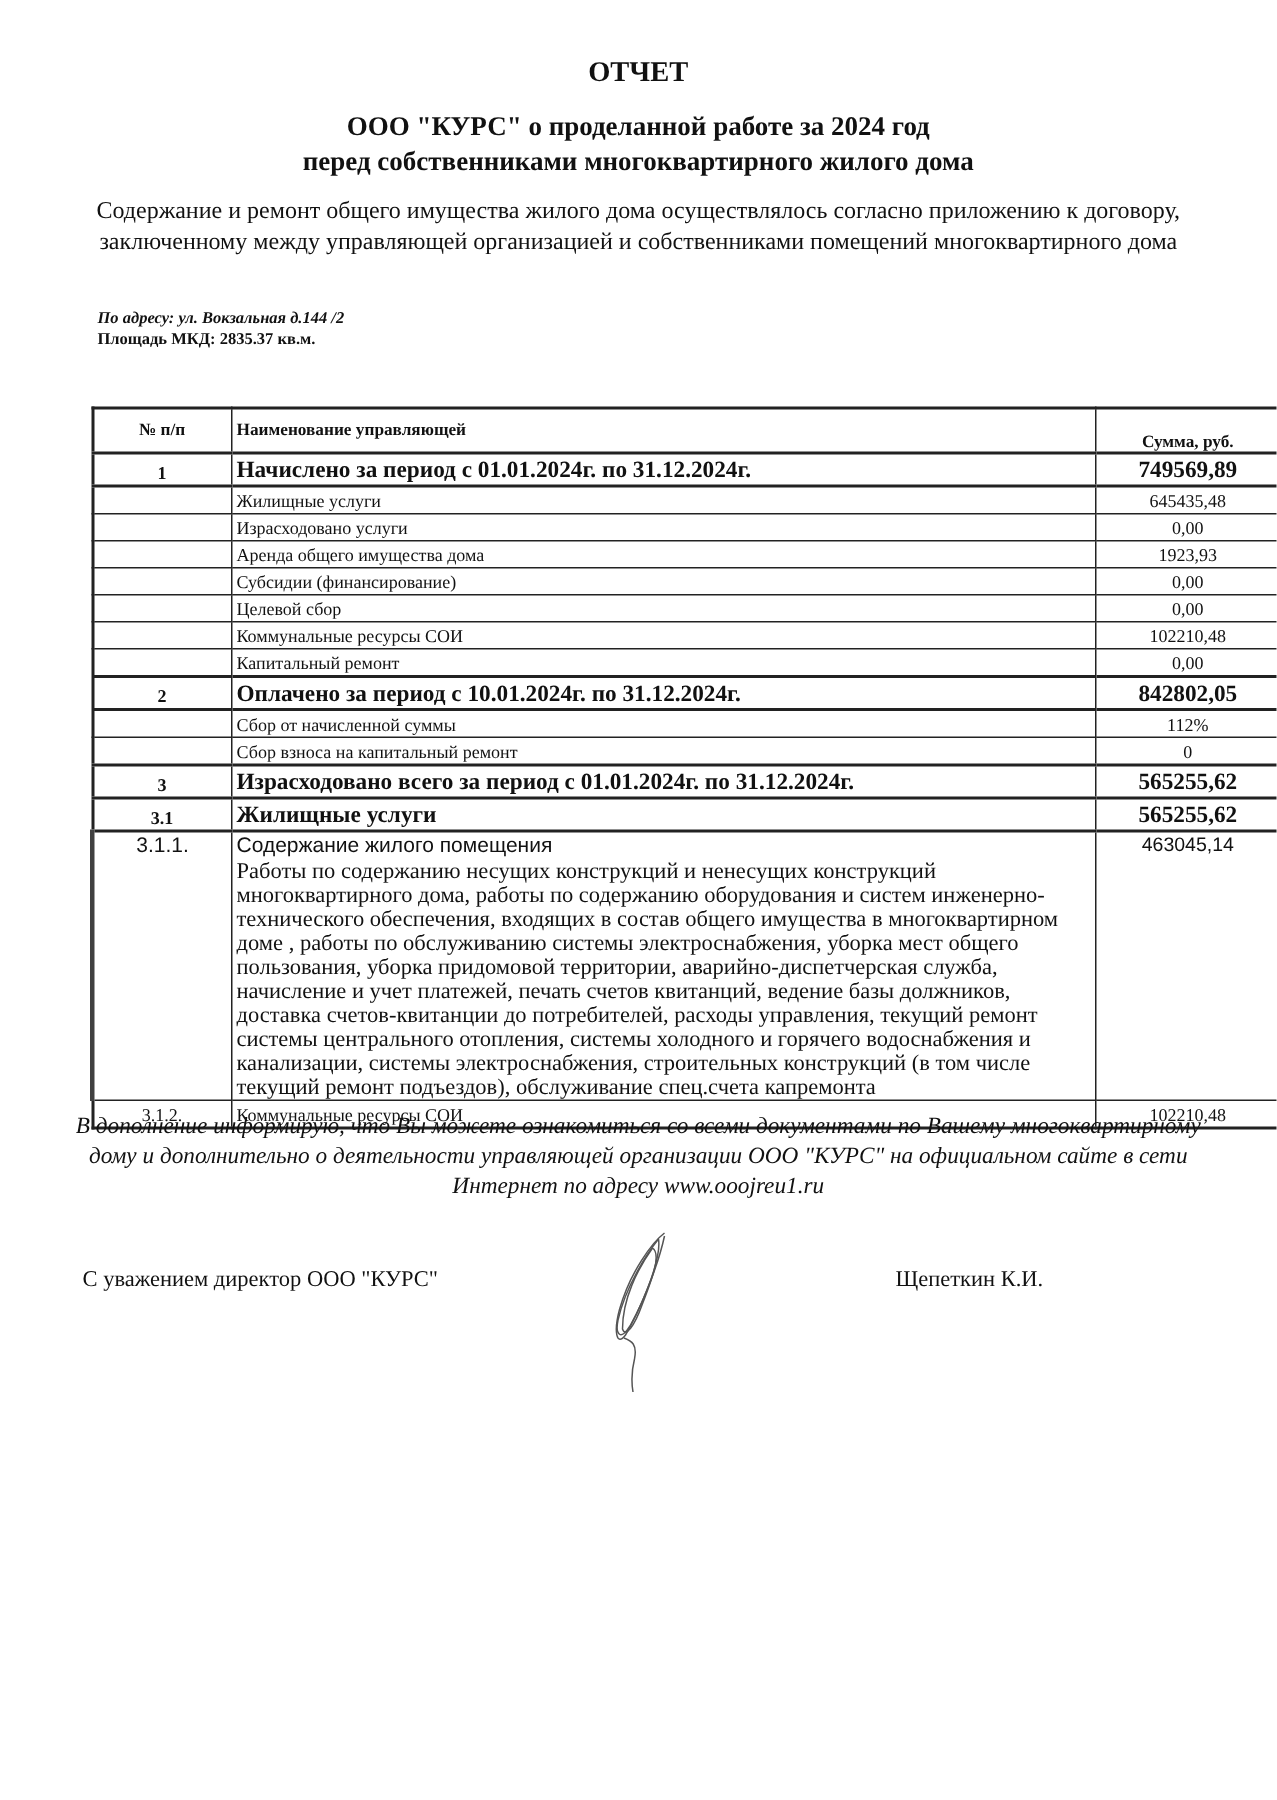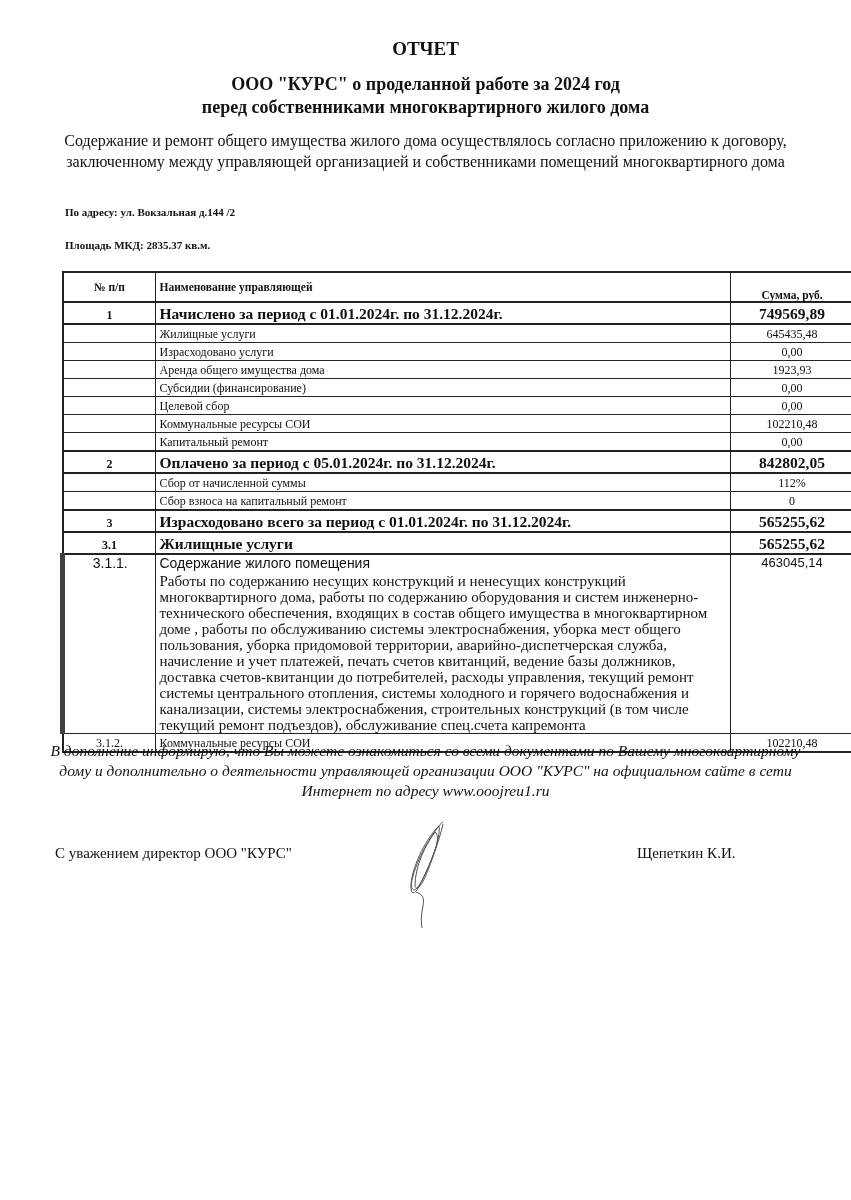--- a/index.html
+++ b/index.html
@@ -4,43 +4,43 @@
 <style>
   html, body { margin: 0; padding: 0; background: #ffffff; }
   body { width: 851px; height: 1200px; position: relative; overflow: hidden; font-family: "Liberation Serif", serif; color: #111; }
   .page { position: absolute; left: 0; top: 0; width: 851px; height: 1200px; }
   .title { position: absolute; left: 0; width: 851px; text-align: center; font-weight: bold; }
   #t1 { top: 38px; font-size: 19px; }
   #t2 { top: 74px; font-size: 18px; }
   #t3 { top: 97px; font-size: 18px; }
   .intro { position: absolute; left: 60px; width: 731px; top: 130px; text-align: center; font-size: 16px; line-height: 21px; }
   .meta { position: absolute; left: 65px; font-size: 11px; font-weight: bold; }
-  #addr { top: 206px; }
-  #area { top: 239px; }
+  #addr { top: 206px; font-style: italic; }
+  #area { top: 220px; }
   table.report { position: absolute; left: 60px; top: 271px; width: 795px; border-collapse: collapse; font-size: 12px; }
   table.report td, table.report th { border: 1px solid #222; padding: 0 3px; vertical-align: bottom; }
   table.report { border: 2px solid #222; }
   .c-num { width: 80px; text-align: center; }
   .c-name { width: 540px; text-align: left; }
   .c-sum { width: 110px; text-align: center; }
   tr.head td { height: 28px; font-weight: bold; font-size: 11.5px; }
   tr.head td.c-num, tr.head td.c-name { vertical-align: middle; }
   tr.sub td { height: 17px; }
   tr.bold td { height: 20px; font-weight: bold; font-size: 15.5px; }
   tr.bold td.c-num { font-size: 12px; }
   tr.bold.thick td { border-bottom: 2px solid #222; border-top: 2px solid #222; }
   tr.detail td { vertical-align: top; height: 172px; }
-  tr.detail td.c-num { border-left: 5px solid #404040; text-align: center; }
+  tr.detail td.c-num { border-left: 3px solid #404040; text-align: center; }
   .detail-title { font-family: "Liberation Sans", sans-serif; font-size: 14px; padding-top: 0; }
   .detail-desc { font-size: 15px; line-height: 16px; margin-top: 2px; }
   .detail-sum { font-family: "Liberation Sans", sans-serif; font-size: 13px; padding-top: 3px; }
   tr.last td { height: 17px; }
   .outro { position: absolute; left: 40px; width: 771px; top: 741px; text-align: center; font-size: 15.5px; line-height: 20px; font-style: italic; }
   .sign-left { position: absolute; left: 55px; top: 845px; font-size: 15px; }
-  .sign-right { position: absolute; left: 597px; top: 845px; font-size: 15px; margin-left: 40px; }
+  .sign-right { position: absolute; left: 597px; top: 845px; font-size: 15px; }
   .signature { position: absolute; left: 395px; top: 818px; }
 </style>
 </head>
 <body>
 
 <div class="page">
   <div class="title" id="t1">ОТЧЕТ</div>
   <div class="title" id="t2">ООО "КУРС" о проделанной работе за 2024 год</div>
   <div class="title" id="t3">перед собственниками многоквартирного жилого дома</div>
   <div class="intro">Содержание и ремонт общего имущества жилого дома осуществлялось согласно приложению к договору, заключенному между управляющей организацией и собственниками помещений многоквартирного дома</div>
@@ -90,21 +90,21 @@
       <td class="c-name">Коммунальные ресурсы СОИ</td>
       <td class="c-sum">102210,48</td>
     </tr>
     <tr class="sub">
       <td class="c-num"></td>
       <td class="c-name">Капитальный ремонт</td>
       <td class="c-sum">0,00</td>
     </tr>
     <tr class="bold thick">
       <td class="c-num">2</td>
-      <td class="c-name">Оплачено за период с 05.01.2024г. по 31.12.2024г.</td>
+      <td class="c-name">Оплачено за период с 10.01.2024г. по 31.12.2024г.</td>
       <td class="c-sum">842802,05</td>
     </tr>
     <tr class="sub">
       <td class="c-num"></td>
       <td class="c-name">Сбор от начисленной суммы</td>
       <td class="c-sum">112%</td>
     </tr>
     <tr class="sub">
       <td class="c-num"></td>
       <td class="c-name">Сбор взноса на  капитальный ремонт</td>

